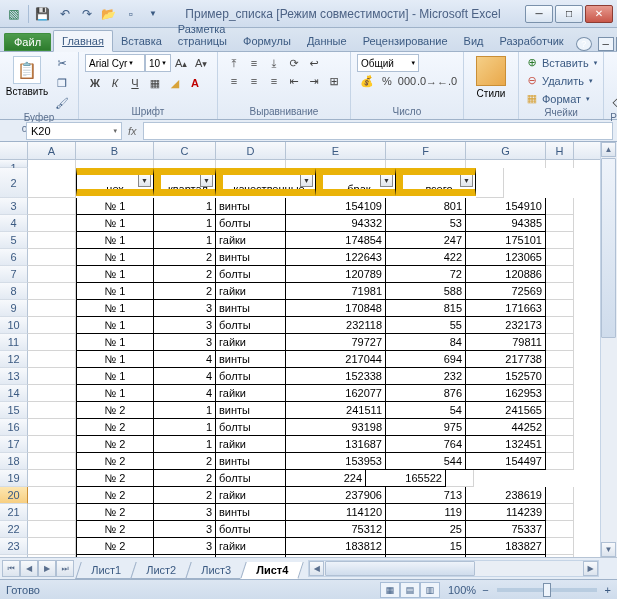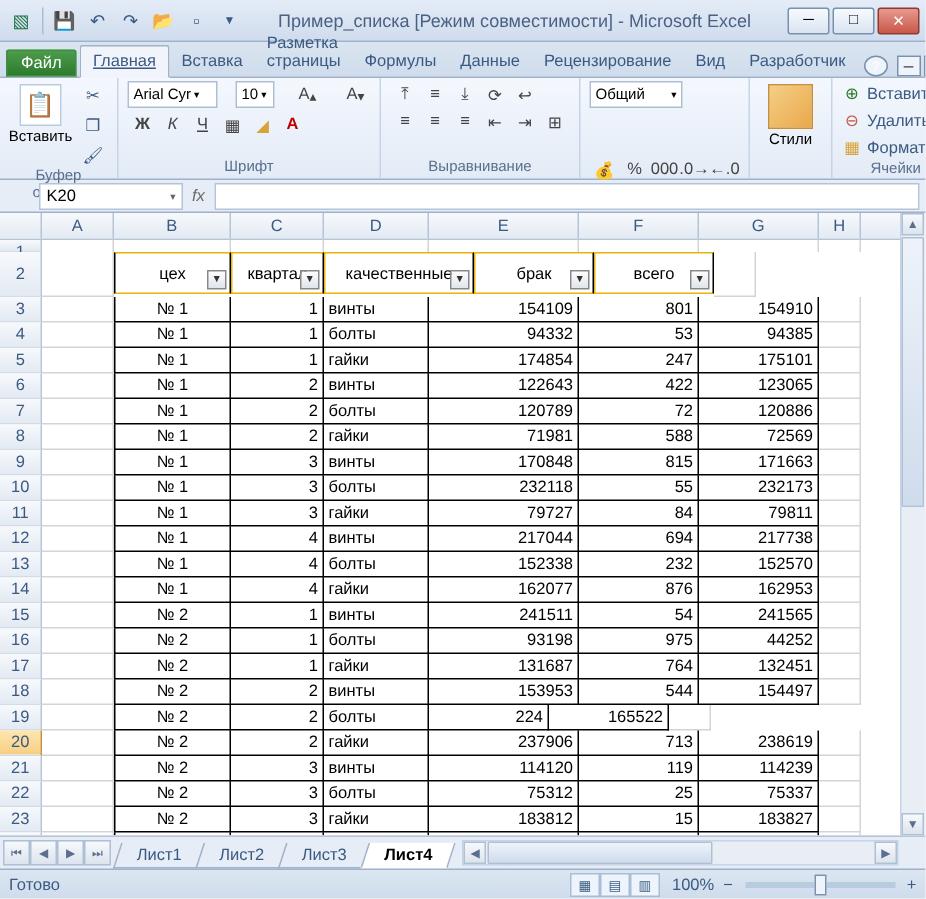--- a/index.html
+++ b/index.html
@@ -26,21 +26,21 @@
 
   
   .ribbon { height: 68px; background: linear-gradient(#f4f8fe,#e3ebf6); border-bottom: 1px solid #9fb2c9; display: flex; }
   .group { border-right: 1px solid #c5d4e6; padding: 2px 6px 0 6px; display: flex; flex-direction: column; justify-content: space-between; }
   .group-body { display: flex; gap: 4px; flex: 1; }
   .group-label { font-size: 10px; color: #5a6f8e; text-align: center; padding-bottom: 2px; }
   .bigbtn { width: 42px; text-align: center; display:flex; flex-direction:column; align-items:center; gap:2px; padding-top:2px; }
   .bigicon { width: 28px; height: 28px; background: #fff; border: 1px solid #b8cce0; display:flex; align-items:center; justify-content:center; font-size:16px; }
   .smbtns { display: flex; flex-direction: column; gap: 2px; }
   .smbtn { width: 20px; height: 18px; display:flex; align-items:center; justify-content:center; font-size:11px; color:#3b5a82; }
-  .font-row { display:flex; gap:12px; align-items:center; margin-bottom:2px; }
+  .font-row { display:flex; gap:0; align-items:center; margin-bottom:2px; }
   .combo { border:1px solid #aebfd4; background:#fff; height:18px; font-size:10px; display:flex; align-items:center; padding:0 3px; white-space:nowrap; }
   .btnrow { display:flex; gap:0; }
   .rb { width:20px; height:18px; border:1px solid transparent; display:flex; align-items:center; justify-content:center; font-size:11px; color:#444; }
   .styles-ic { width:30px; height:30px; background: linear-gradient(135deg,#f5cf87,#e9a84a); border:1px solid #c98e36; }
   .ceil-row { display:flex; align-items:center; gap:3px; height:17px; font-size:11px; color:#3b5a82; white-space:nowrap;}
   .ceil-ic { width:14px; height:14px; display:flex; align-items:center; justify-content:center; font-size:11px;}
   .edit-col { display:flex; flex-direction:column; gap:2px;}
   
   
   .fxbar { height: 22px; background: #e6edf6; border-bottom: 1px solid #9fb2c9; display:flex; align-items:center; }
@@ -55,21 +55,21 @@
   .selall { width:28px; border-right:1px solid #b6c4d5; background:linear-gradient(#f7f9fc,#e3eaf3);}
   .ch { border-right:1px solid #b6c4d5; text-align:center; font-size:11px; color:#3b5a82; line-height:18px;}
   .rows { overflow:hidden;}
   .row { display:flex; height:17px;}
   .rh { width:28px; border-right:1px solid #b6c4d5; border-bottom:1px solid #d4dce6; background:linear-gradient(#f7f9fc,#e3eaf3); text-align:center; font-size:11px; color:#3b5a82; line-height:17px;}
   .rh.sel { background:linear-gradient(#fde6b0,#f7cf82); border-right-color:#c98e36;}
   .cell { border-right:1px solid #d4d4d4; border-bottom:1px solid #d4d4d4; padding:0 3px; font-size:11px; line-height:17px; overflow:hidden; white-space:nowrap;}
   .wA{width:48px;} .wB{width:78px;} .wC{width:62px;} .wD{width:70px;} .wE{width:100px;} .wF{width:80px;} .wG{width:80px;} .wH{width:28px;}
   
   .row.r1 .cell { border-bottom: none; }
-  .thcell { border:1px solid #eab308; border-right:1px solid #000; text-align:center; font-weight:normal; position:relative; height:28px; line-height:28px;}
+  .thcell { border:7px solid #eab308; border-right:1px solid #000; text-align:center; font-weight:normal; position:relative; height:28px; line-height:28px;}
   .filter { position:absolute; right:2px; bottom:2px; width:13px; height:13px; border:1px solid #888; background:linear-gradient(#fdfdfd,#e0e5ec); font-size:7px; line-height:11px; text-align:center; color:#333;}
   .datacell { border-bottom:1px solid #000; border-right:1px solid #000; }
   .leftb { border-left:1px solid #000; }
   .tr { text-align:right; } .tc { text-align:center; }
   
   .vscroll { width:17px; background:#e9eef5; border-left:1px solid #c5d4e6; position:relative;}
   .sb-btn { width:15px; height:15px; background:linear-gradient(#f7f9fc,#dce4ee); border:1px solid #b0c0d4; position:absolute; left:0; font-size:8px; text-align:center; line-height:13px; color:#5a6f8e;}
   .sb-thumb { position:absolute; left:0; width:15px; background:linear-gradient(#eef3fa,#cfdcec); border:1px solid #b0c0d4; border-radius:1px;}
 
   
@@ -185,21 +185,21 @@
         <span class="rb">≡</span>
         <span class="rb">≡</span>
         <span class="rb">⇤</span>
         <span class="rb">⇥</span>
         <span class="rb">⊞</span>
       </div>
     </div>
     <div class="group-label">Выравнивание</div>
   </div>
   <div class="group">
-    <div style="display:flex;flex-direction:column;gap:32px;">
+    <div style="display:flex;flex-direction:column;">
       <div class="combo" style="width:62px">
           <span>Общий</span>
           <span style="font-size:7px;margin-left:auto">▾</span>
         </div>
       <div class="btnrow">
         <span class="rb">💰</span>
         <span class="rb">%</span>
         <span class="rb">000</span>
         <span class="rb">.0→</span>
         <span class="rb">←.0</span>

